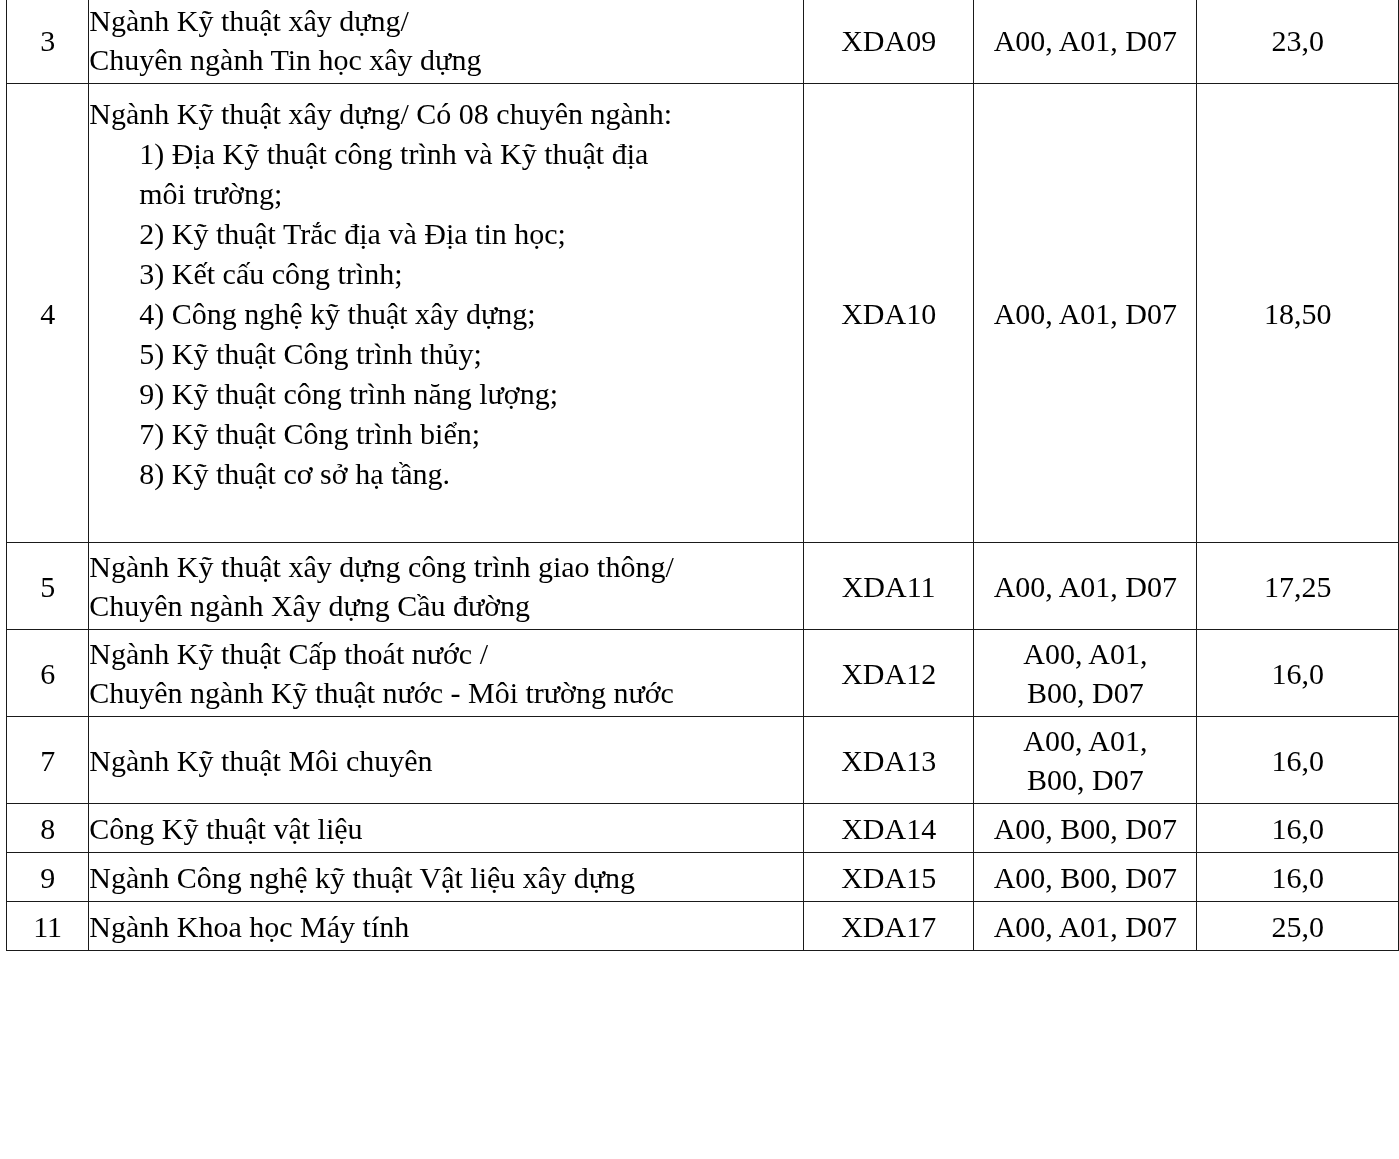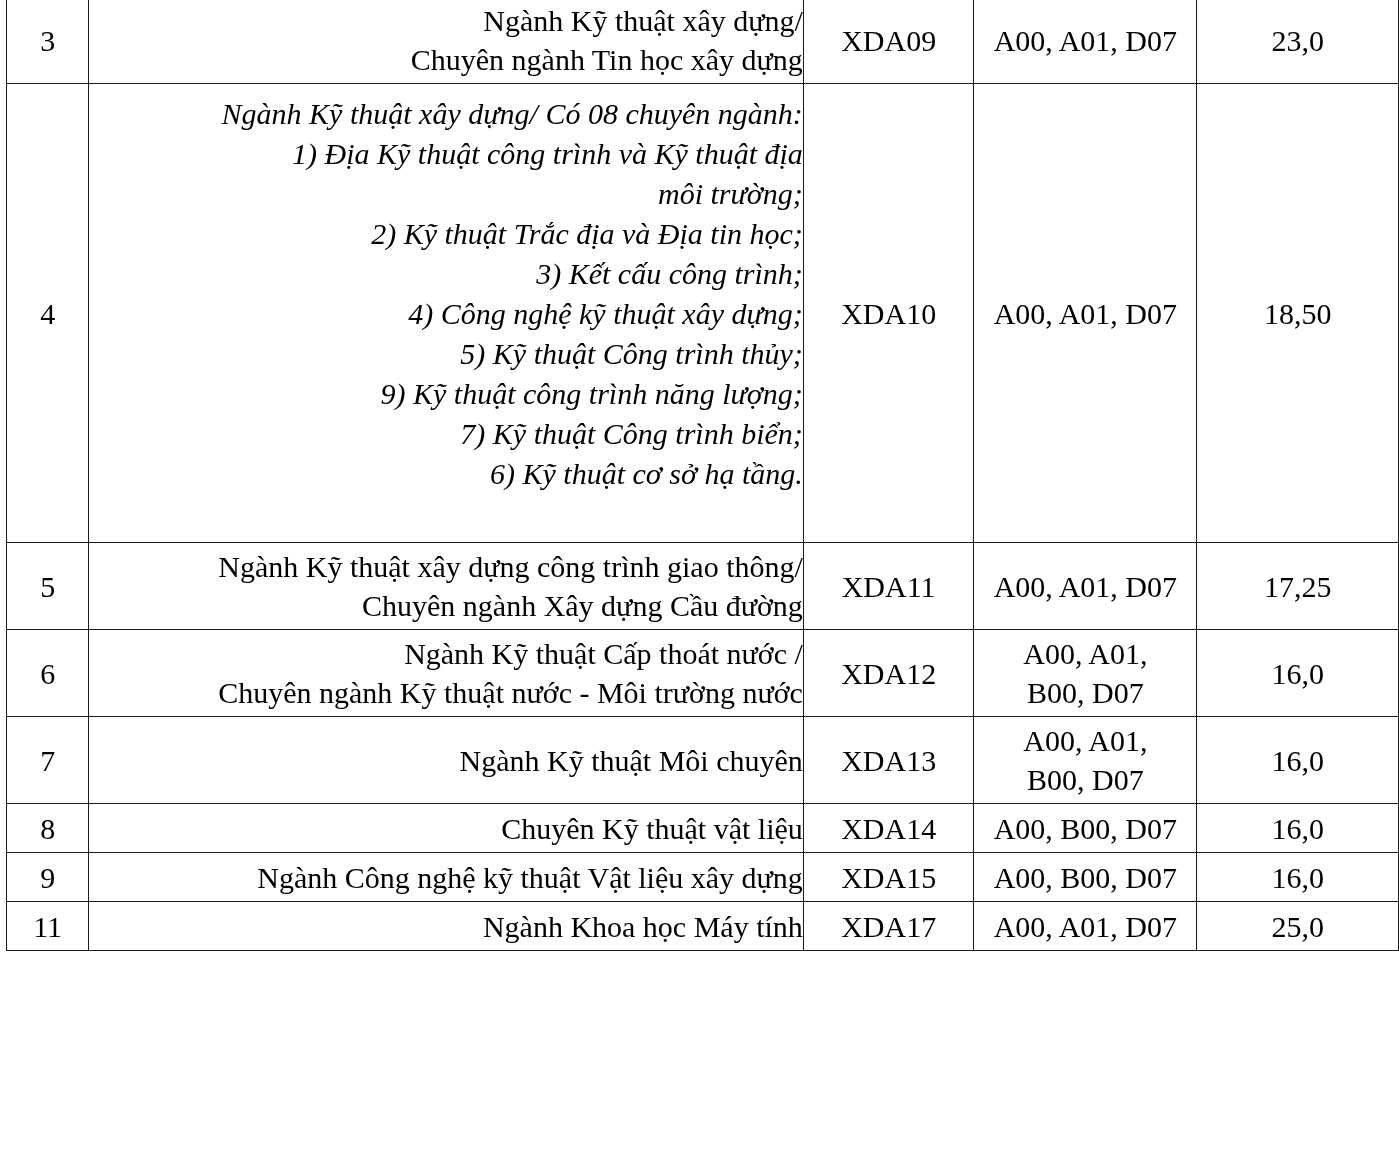--- a/index.html
+++ b/index.html
@@ -59,43 +59,43 @@
   .cell-code,
   .cell-subj,
   .cell-score {
     text-align: center;
     padding: 6px 4px;
   }
 
   .cell-major .line {
     display: block;
     white-space: nowrap;
-    text-align: right;
   }
 
   .cell-major .line.indent {
     padding-left: 6px;
+    margin-left: 44px;
   }
 
   .cell-subj .line {
     display: block;
     white-space: nowrap;
   }
 
   
   .r-tall  { height: 86px; }
   .r-short { height: 48px; }
   .r-mega  { height: 458px; }
 
   .cell-major.list {
     padding-top: 10px;
     padding-bottom: 10px;
     vertical-align: top;
   }
-  .cell-major.list .line { line-height: 1.335; font-style: italic; }
+  .cell-major.list .line { line-height: 1.335; }
 </style>
 </head>
 <body>
 
 <div class="sheet">
   <table class="admissions">
     <colgroup>
       <col class="c-no">
       <col class="c-major">
       <col class="c-code">
@@ -120,21 +120,21 @@
           <td class="cell-major list">
             <span class="line">Ngành Kỹ thuật xây dựng/ Có 08 chuyên ngành:</span>
             <span class="line indent">1) Địa Kỹ thuật công trình và Kỹ thuật địa</span>
             <span class="line indent">môi trường;</span>
             <span class="line indent">2) Kỹ thuật Trắc địa và Địa tin học;</span>
             <span class="line indent">3) Kết cấu công trình;</span>
             <span class="line indent">4) Công nghệ kỹ thuật xây dựng;</span>
             <span class="line indent">5) Kỹ thuật Công trình thủy;</span>
             <span class="line indent">9) Kỹ thuật công trình năng lượng;</span>
             <span class="line indent">7) Kỹ thuật Công trình biển;</span>
-            <span class="line indent">6) Kỹ thuật cơ sở hạ tầng.</span>
+            <span class="line indent">8) Kỹ thuật cơ sở hạ tầng.</span>
           </td>
           <td class="cell-code">XDA10</td>
           <td class="cell-subj">
             <span class="line">A00, A01, D07</span>
           </td>
           <td class="cell-score">18,50</td>
         </tr>
         <tr>
           <td class="cell-no r-tall">5</td>
           <td class="cell-major">
@@ -168,21 +168,21 @@
           <td class="cell-code">XDA13</td>
           <td class="cell-subj">
             <span class="line">A00, A01,</span>
             <span class="line">B00, D07</span>
           </td>
           <td class="cell-score">16,0</td>
         </tr>
         <tr>
           <td class="cell-no r-short">8</td>
           <td class="cell-major">
-            <span class="line">Chuyên Kỹ thuật vật liệu</span>
+            <span class="line">Công Kỹ thuật vật liệu</span>
           </td>
           <td class="cell-code">XDA14</td>
           <td class="cell-subj">
             <span class="line">A00, B00, D07</span>
           </td>
           <td class="cell-score">16,0</td>
         </tr>
         <tr>
           <td class="cell-no r-short">9</td>
           <td class="cell-major">

